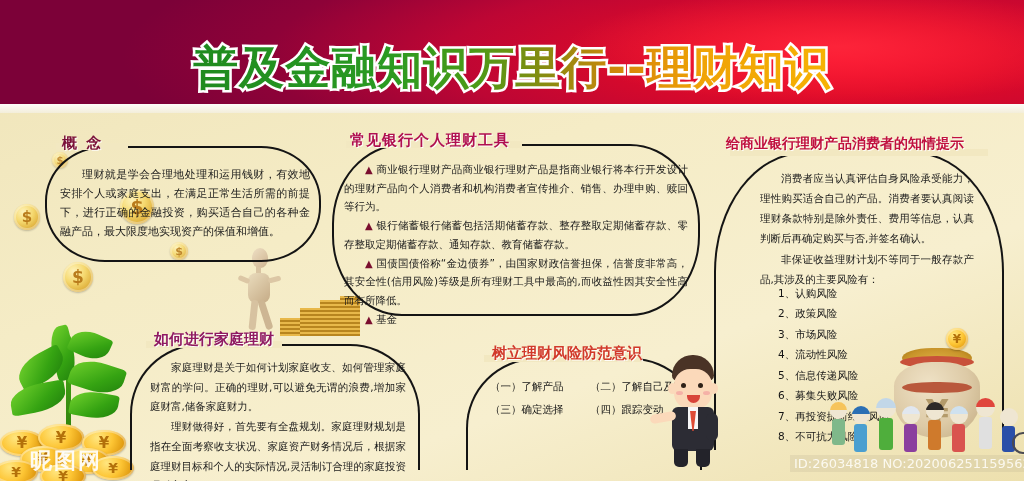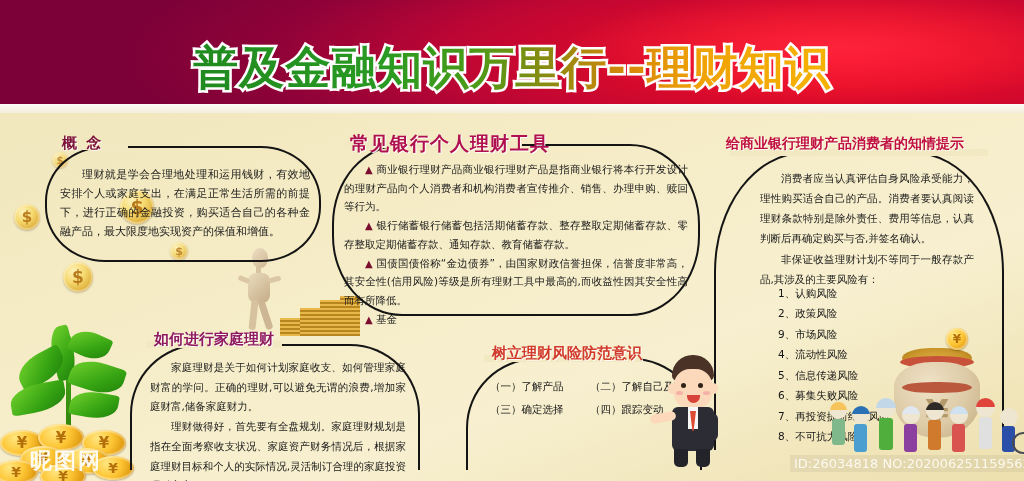--- a/index.html
+++ b/index.html
@@ -140,42 +140,42 @@
   <div class="frame" style="left:45px;top:146px;width:276px;height:116px;"></div>
   <div class="gapmask" style="left:56px;top:143px;width:72px;background:#f2e8c1;"></div>
   <div class="sec-title" style="left:62px;top:134px;font-size:15px;color:#7a1038;letter-spacing:2px;
               text-shadow:1px 1px 0 rgba(255,255,255,.85);">概  念</div>
   <div class="body-text" style="left:60px;top:166px;width:250px;font-size:11px;">
     <p>理财就是学会合理地处理和运用钱财，有效地安排个人或家庭支出，在满足正常生活所需的前提下，进行正确的金融投资，购买适合自己的各种金融产品，最大限度地实现资产的保值和增值。</p>
   </div>
 
   <div class="frame" style="left:332px;top:144px;width:368px;height:172px;border-radius:70px/80px;"></div>
   <div class="gapmask" style="left:346px;top:141px;width:176px;background:#f2e8c1;"></div>
-  <div class="sec-title" style="left:350px;top:131px;font-size:19px;color:#b01050;letter-spacing:1px;
+  <div class="sec-title" style="left:350px;top:131px;font-size:15px;color:#b01050;letter-spacing:1px;
               text-shadow:1px 1px 0 rgba(255,255,255,.9);">常见银行个人理财工具</div>
   <div class="body-text" style="left:344px;top:160px;width:344px;font-size:10.5px;line-height:1.78;">
     <p><span class="tri">▲</span> <span>商业银行理财产品商业银行理财产品是指商业银行将本行开发设计的理财产品向个人消费者和机构消费者宣传推介、销售、办理申购、赎回等行为。</span></p>
     <p><span class="tri">▲</span> <span>银行储蓄银行储蓄包括活期储蓄存款、整存整取定期储蓄存款、零存整取定期储蓄存款、通知存款、教育储蓄存款。</span></p>
     <p><span class="tri">▲</span> <span>国债国债俗称“金边债券”，由国家财政信誉担保，信誉度非常高，其安全性(信用风险)等级是所有理财工具中最高的,而收益性因其安全性高而有所降低。</span></p>
     <p><span class="tri">▲</span> <span>基金</span></p>
   </div>
 
   <div class="frame" style="left:714px;top:152px;width:290px;height:298px;border-radius:90px 90px 0 0/120px 120px 0 0;
               border-bottom:none;"></div>
   <div class="gapmask" style="left:730px;top:149px;width:258px;background:#f2e8c1;"></div>
   <div class="sec-title" style="left:726px;top:135px;font-size:14px;color:#c0113f;letter-spacing:0px;
               text-shadow:1px 1px 0 rgba(255,255,255,.85);">给商业银行理财产品消费者的知情提示</div>
   <div class="body-text" style="left:760px;top:168px;width:214px;font-size:10.5px;line-height:1.92;">
     <p>消费者应当认真评估自身风险承受能力，理性购买适合自己的产品。消费者要认真阅读理财条款特别是除外责任、费用等信息，认真判断后再确定购买与否,并签名确认。</p>
     <p>非保证收益理财计划不等同于一般存款产品,其涉及的主要风险有：</p>
   </div>
   <div class="risk-list" style="left:778px;top:283px;width:200px;font-size:10.5px;">
     <div>1、认购风险</div>
     <div>2、政策风险</div>
-    <div>9、市场风险</div>
+    <div>3、市场风险</div>
     <div>4、流动性风险</div>
     <div>5、信息传递风险</div>
     <div>6、募集失败风险</div>
     <div>7、再投资提前终止风险</div>
     <div>8、不可抗力风险</div>
   </div>
 
   <div class="frame" style="left:130px;top:344px;width:290px;height:126px;border-radius:70px 70px 0 0/70px 70px 0 0;
               border-bottom:none;"></div>
   <div class="gapmask" style="left:146px;top:341px;width:136px;background:#f2e8c1;"></div>

